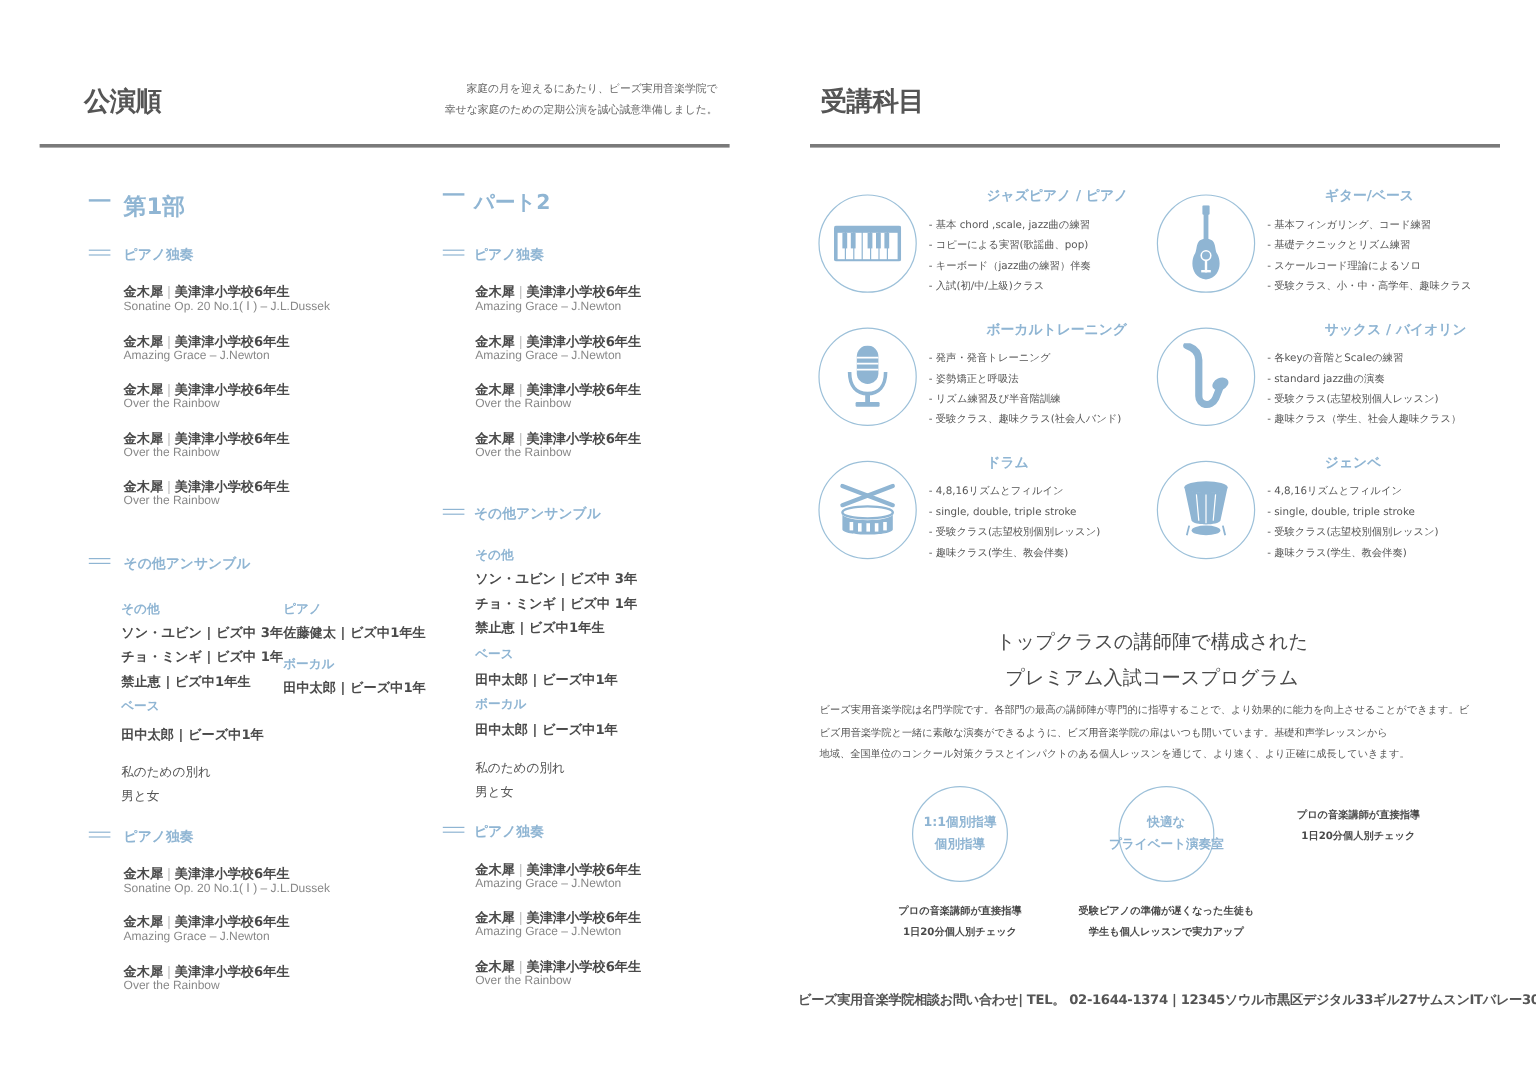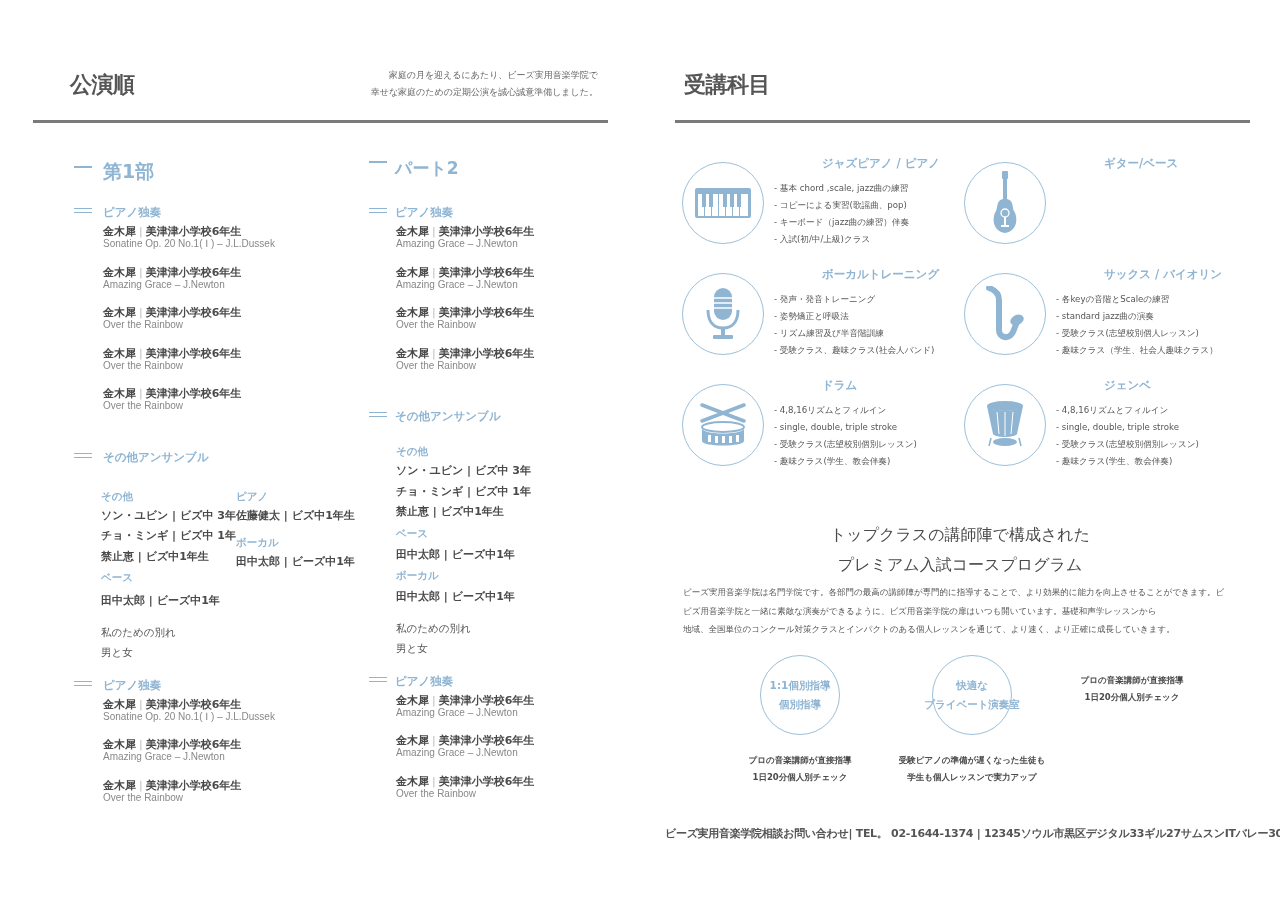--- a/index.html
+++ b/index.html
@@ -29,21 +29,21 @@
   .part-mark { position: absolute; left: 4px; top: 11px; width: 18px; height: 1.5px; background: #8fb5d3; }
   .part-title { position: absolute; left: 33px; top: 4px; font-size: 19px; font-weight: bold; color: #8fb5d3; }
   .col-2 .part-title { left: 30px; top: 2px; font-size: 17px; }
   .col-2 .part-mark { top: 6px; }
 
   .sec-head { position: relative; height: 22px; margin-top: 12px; }
   .sec-mark { position: absolute; left: 4px; top: 5px; width: 18px; height: 5px; border-top: 1.5px solid #8fb5d3; border-bottom: 1.5px solid #8fb5d3; }
   .sec-title { position: absolute; left: 33px; top: 2px; font-size: 11.5px; font-weight: bold; color: #8fb5d3; }
   .col-2 .sec-title { left: 30px; }
 
-  .entries { padding-left: 33px; }
+  .entries { padding-left: 33px; margin-top: 12px; }
   .col-2 .entries { padding-left: 31px; }
   .entry { height: 40.5px; }
   .entry-name { font-size: 11px; font-weight: bold; color: #4a4a4a; line-height: 13px; white-space: nowrap; }
   .entry-name .sep { color: #bbb; font-weight: normal; margin: 0 3px; }
   .entry-piece { font-size: 10px; color: #888; line-height: 11px; white-space: nowrap; font-family: "Liberation Sans", sans-serif; }
 
   .ens { position: relative; padding-left: 31px; margin-top: 16px; }
   .ens-grid { display: flex; gap: 10px; }
   .ens-col { min-width: 124px; }
   .ens-label { font-size: 10.5px; font-weight: bold; color: #8fb5d3; height: 20px; line-height: 20px; }
@@ -268,20 +268,26 @@
       <svg width="30" height="64" viewBox="0 0 30 64">
         <rect x="12" y="0" width="6" height="8" rx="1" fill="#8fb5d3"></rect>
         <rect x="13" y="6" width="4" height="26" fill="#8fb5d3"></rect>
         <path d="M15 28 C6 28 8 36 6 40 C2 46 2 60 15 62 C28 60 28 46 24 40 C22 36 24 28 15 28 Z" fill="#8fb5d3"></path>
         <circle cx="15" cy="42" r="4" fill="none" stroke="#fff" stroke-width="1.3"></circle>
         <rect x="14" y="46" width="2" height="10" fill="#fff"></rect>
         <rect x="11" y="54" width="8" height="2" fill="#fff"></rect>
       </svg>
     </div>
     <div class="course-title">ギター/ベース</div>
+    <ul class="course-list">
+      <li>- 基本フィンガリング、コード練習</li>
+      <li>- 基礎テクニックとリズム練習</li>
+      <li>- スケールコード理論によるソロ</li>
+      <li>- 受験クラス、小・中・高学年、趣味クラス</li>
+    </ul>
   </div>
 
   <div class="course" style="left:40px; top:267px;">
     <div class="course-icon">
       <svg width="36" height="52" viewBox="0 0 36 52">
         <rect x="9" y="0" width="18" height="32" rx="9" fill="#8fb5d3"></rect>
         <g stroke="#fff" stroke-width="1.5">
             <line x1="9" y1="10" x2="27" y2="10"></line>
             <line x1="9" y1="15" x2="27" y2="15"></line>
             <line x1="9" y1="20" x2="27" y2="20"></line>

